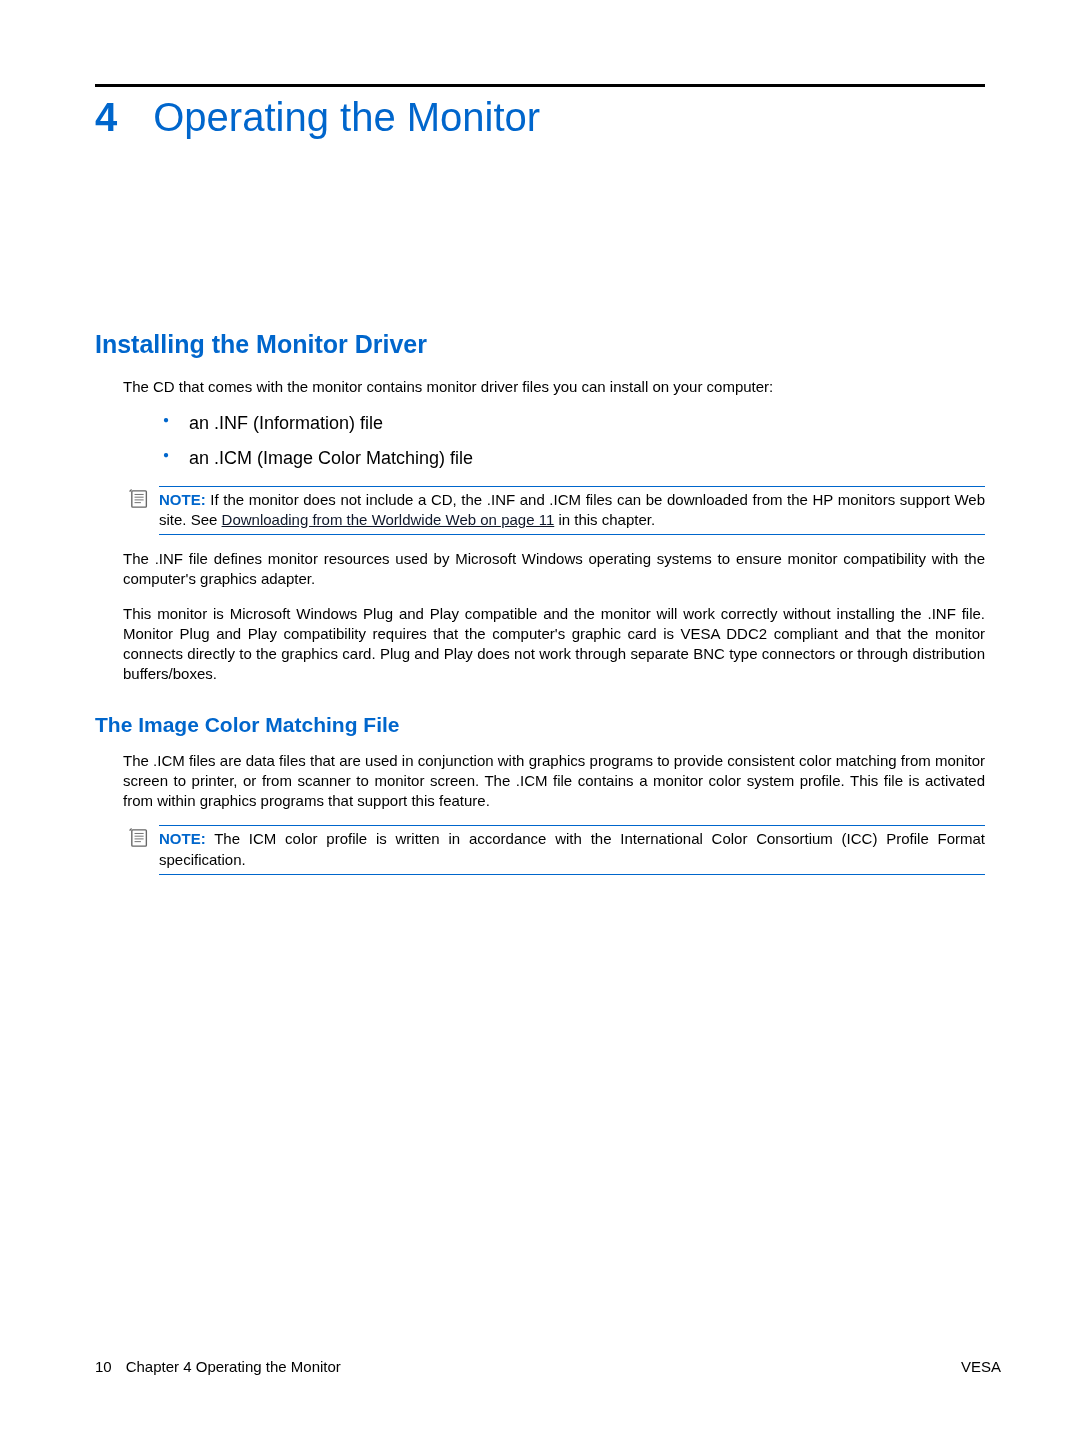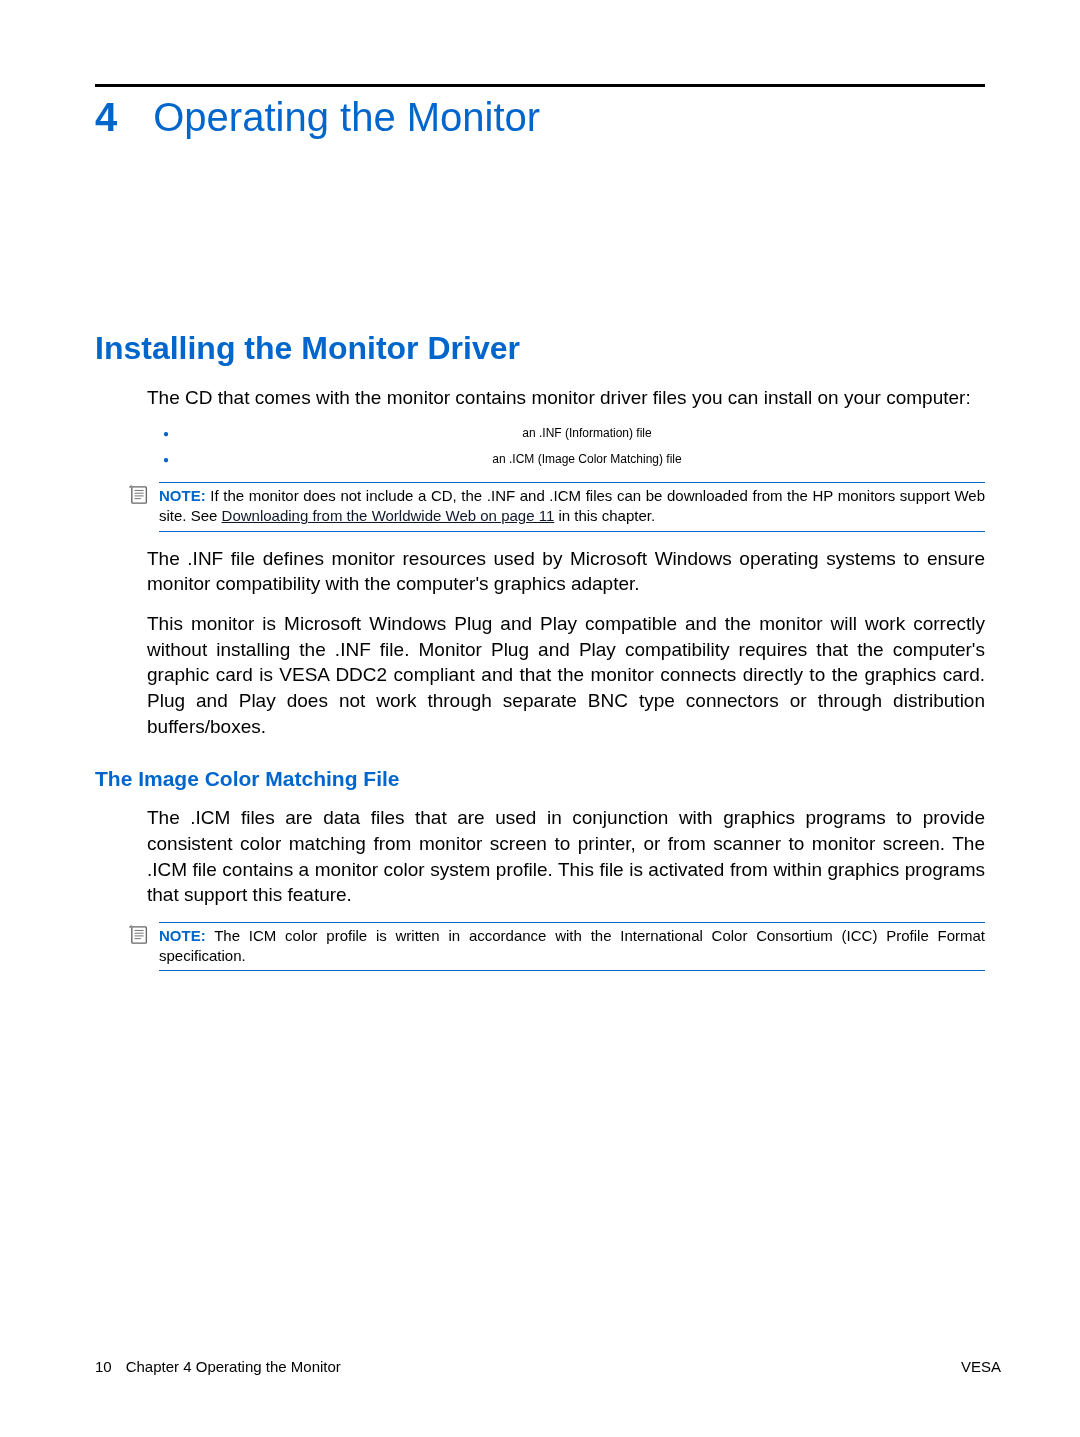--- a/index.html
+++ b/index.html
@@ -33,53 +33,52 @@
       font-size: 40px;
       font-weight: bold;
     }
     .chapter-title {
       color: #0066cc;
       font-size: 40px;
       font-weight: normal;
     }
     .section-title {
       color: #0066cc;
-      font-size: 32px;
+      font-size: 25px;
       font-weight: bold;
       margin-bottom: 18px;
     }
     .subsection-title {
       color: #0066cc;
       font-size: 21px;
       font-weight: bold;
       margin-top: 28px;
       margin-bottom: 14px;
     }
     .body-text {
-      font-size: 19px;
+      font-size: 15px;
       line-height: 1.35;
       color: #000;
-      margin-left: 52px;
+      margin-left: 28px;
       margin-bottom: 14px;
       text-align: justify;
     }
     .bullet-list {
       list-style: none;
       margin-left: 64px;
       margin-bottom: 14px;
       padding: 0;
     }
     .bullet-list li {
-      font-size: 12px;
+      font-size: 18px;
       line-height: 1.4;
       color: #000;
       position: relative;
       padding-left: 30px;
       margin-bottom: 10px;
-      text-align: center;
     }
     .bullet-list li::before {
       content: "●";
       color: #0066cc;
       position: absolute;
       left: 4px;
       font-size: 10px;
       top: 2px;
     }
     .note-block {

